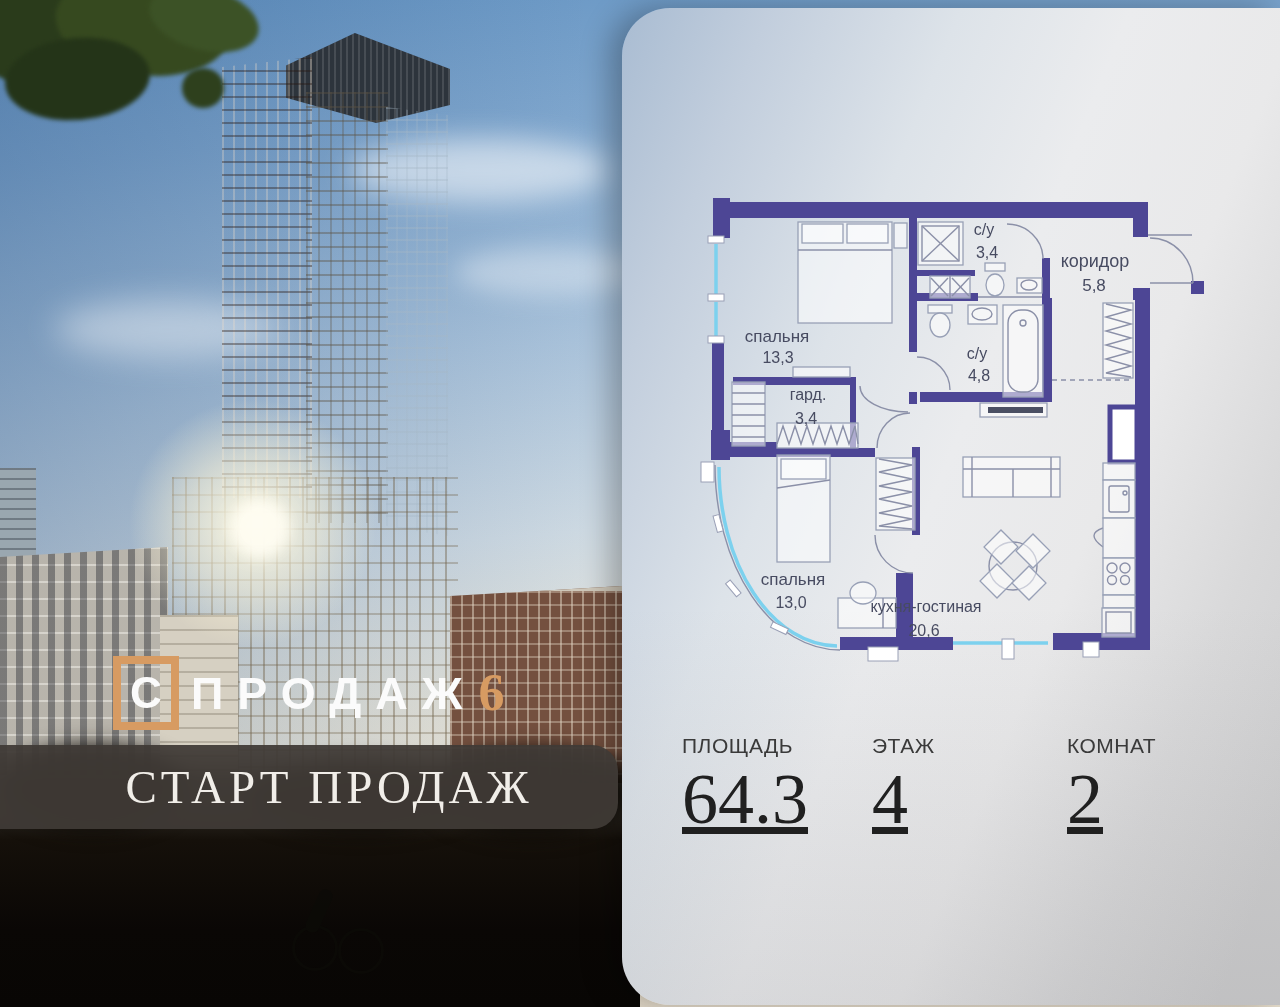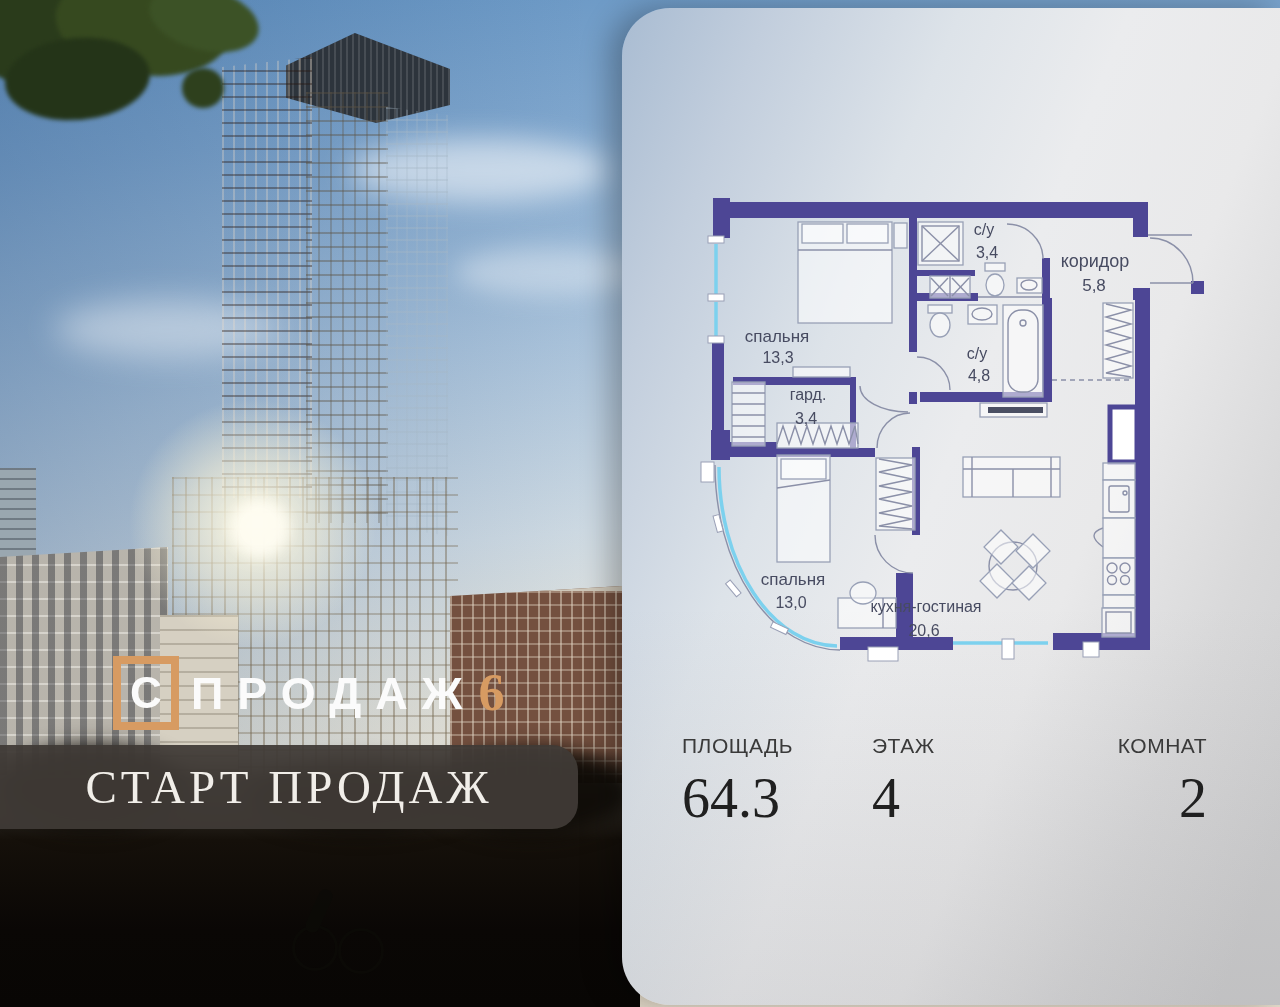--- a/index.html
+++ b/index.html
@@ -84,38 +84,38 @@
   
   .logo{position:absolute;left:113px;top:656px;display:flex;align-items:center;z-index:5;}
   .logo-box{width:50px;height:58px;border:8px solid #d79b62;display:flex;align-items:center;justify-content:center;flex:0 0 auto;}
   .logo-c{color:#fbfbfb;font-size:44px;font-weight:700;line-height:1;}
   .logo-rest{color:#fbfbfb;font-size:45px;font-weight:700;letter-spacing:14px;margin-left:12px;line-height:1;}
   .logo-six{color:#d79b62;font-family:"Liberation Serif",serif;font-size:52px;font-weight:700;line-height:1;margin-left:2px;}
 
   
   .banner{position:absolute;left:0;top:745px;width:578px;height:84px;z-index:6;
     background:rgba(64,58,54,.94);border-radius:0 26px 26px 0;
-    display:flex;align-items:center;justify-content:center;}
+    display:flex;align-items:center;justify-content:center;padding-left:40px;}
   .banner-text{font-family:"Liberation Serif",serif;font-size:47px;color:#f1eee9;letter-spacing:4px;white-space:nowrap;}
 
   
   .card{position:absolute;left:622px;top:8px;right:0;bottom:2px;z-index:4;
     border-radius:48px 0 0 48px;
     box-shadow:-12px 0 30px rgba(0,0,0,.28);
     background:
       linear-gradient(180deg, rgba(255,255,255,0) 60%, rgba(118,118,122,.16) 100%),
       linear-gradient(112deg,#a9bcd2 0%,#c2cedd 14%,#dde3e9 32%,#ebecee 48%,#e9e9ea 64%,#d9d9da 80%,#cfcfd0 94%);}
   .plan{position:absolute;left:63px;top:182px;width:530px;height:480px;}
 
   .stat{position:absolute;}
   .stat-label{font-size:21px;font-weight:500;color:#3a3a3a;letter-spacing:.5px;}
-  .stat-value{font-family:"Liberation Serif",serif;font-size:56px;color:#202020;line-height:1;margin-top:12px;}
+  .stat-value{font-family:"Liberation Serif",serif;font-size:72px;color:#202020;line-height:1;margin-top:5px;text-decoration:underline;}
   .s1{left:60px;top:726px;text-align:left;}
   .s2{left:250px;top:726px;width:140px;text-align:left;}
-  .s3{left:445px;top:726px;width:140px;text-align:right;}
+  .s3{left:445px;top:726px;width:140px;text-align:left;}
 
   
   .wall{fill:#4d4695;}
   .furn{fill:#ffffff;fill-opacity:.55;stroke:#98a0b6;stroke-width:1.3;}
   .thin{fill:none;stroke:#8b90a8;stroke-width:1.4;}
   .win{fill:none;stroke:#7cd1ee;stroke-width:3.5;}
   .sill{fill:#ffffff;stroke:#9aa0b6;stroke-width:1;}
   .rlabel{fill:#474b61;}
 </style>
 </head>

